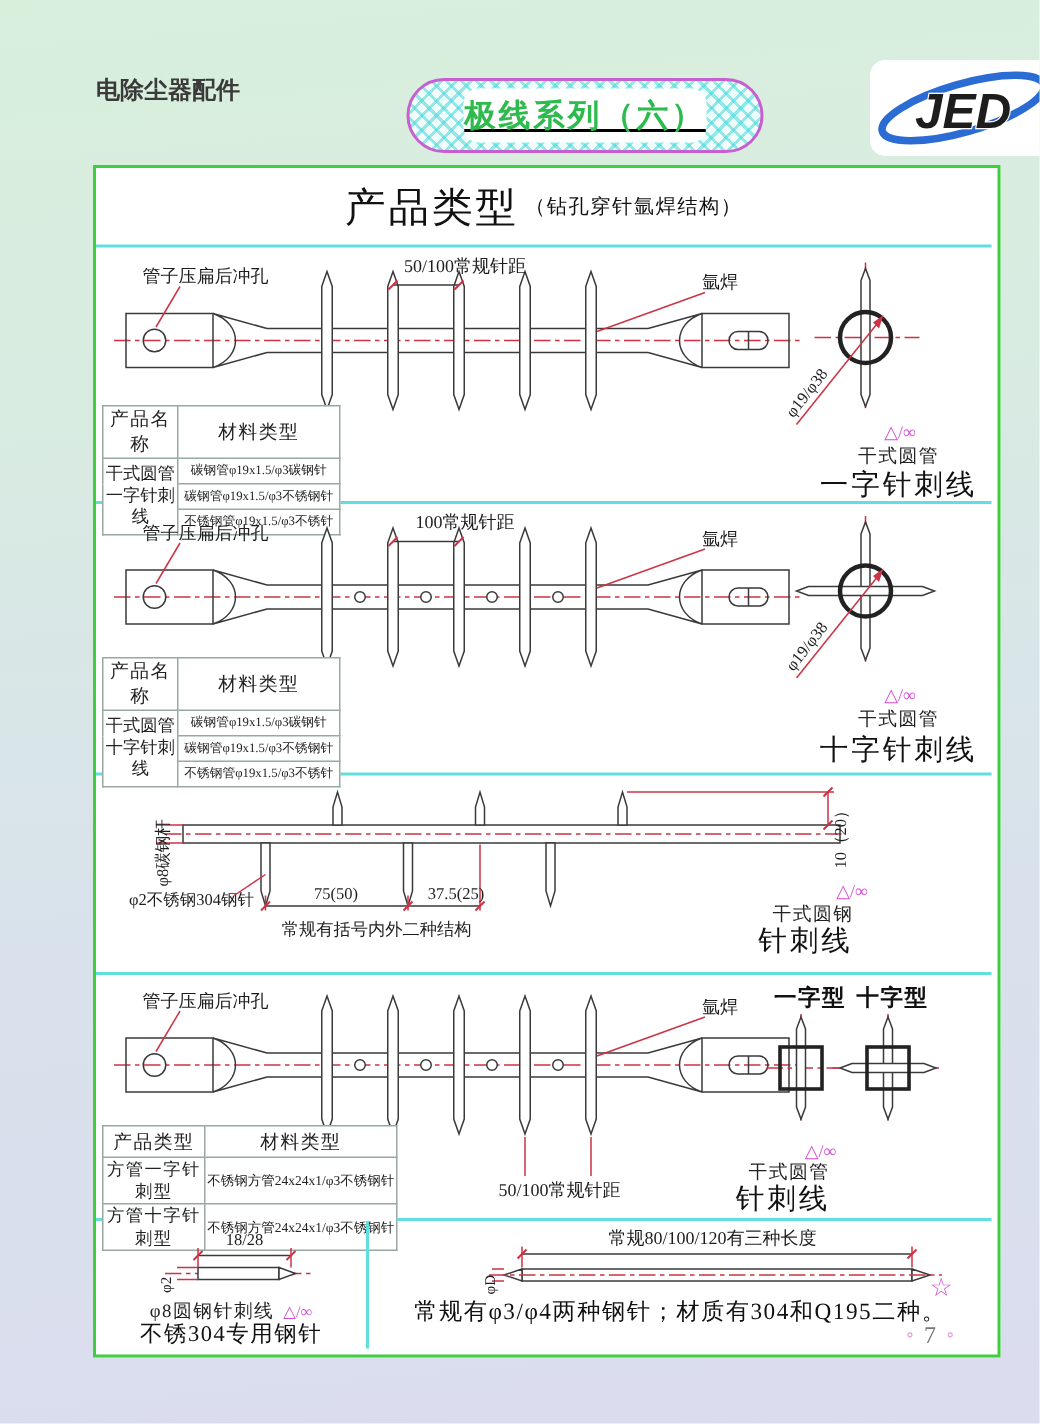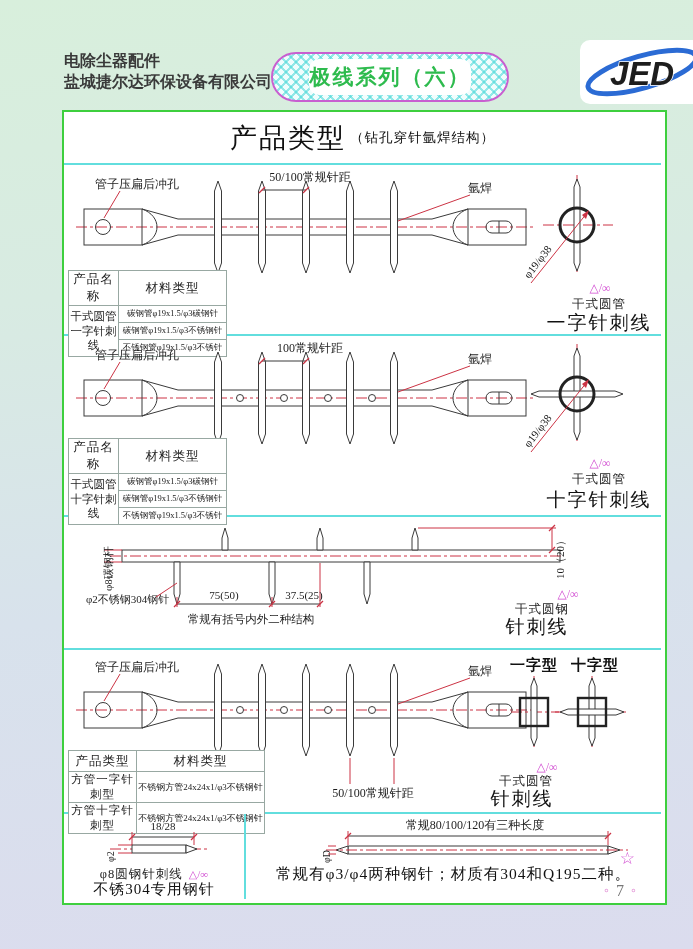--- a/index.html
+++ b/index.html
@@ -8,21 +8,21 @@
         background:linear-gradient(175deg,#d8efdc 0%,#d8ebe2 30%,#d8e2ec 62%,#dbdcee 100%);}
   .abs{position:absolute;}
   
   .company{left:64px;top:50px;font-family:"Liberation Sans",sans-serif;font-weight:bold;
            font-size:16px;line-height:21px;color:#3a3a3a;}
   .badge{left:271px;top:52px;width:238px;height:50px;box-sizing:border-box;
          border:2px solid #c85fd0;border-radius:26px;
          background:repeating-linear-gradient(45deg,rgba(70,215,215,.55) 0 2px,transparent 2px 7px),
                     repeating-linear-gradient(-45deg,rgba(70,215,215,.55) 0 2px,transparent 2px 7px),#f0fdfd;}
   .badge-inner{position:absolute;left:36px;right:36px;top:5px;bottom:5px;background:#fff;
-         border-radius:10px;display:flex;align-items:center;justify-content:center;}
+         border-radius:10px;display:flex;align-items:center;justify-content:center;text-decoration:underline;}
   .badge-text{color:#2ebb4e;font-size:21px;font-weight:bold;letter-spacing:2px;
          font-family:"Liberation Sans",sans-serif;}
   .logo-wrap{left:536px;top:40px;width:125px;height:64px;background:#fff;border-radius:10px;margin-left:44px;}
   
   .main-box{left:62px;top:110px;width:601px;height:791px;background:#fff;
             border:2px solid #3ecf3e;box-sizing:content-box;}
   .inner{position:absolute;left:0;top:0;right:0;bottom:0;}
   .sect{position:absolute;left:0;width:597px;}
   .cy-b{border-bottom:2px solid #62dede;}
   .title-row{top:0;height:51px;display:flex;align-items:center;justify-content:center;}
@@ -66,21 +66,20 @@
   .pagenum .num{color:#777;font-size:16px;padding:0 6px;}
   .pagenum .dot{color:#e394d6;font-size:11px;vertical-align:2px;}
 </style>
 </head>
 <body>
 
 <div class="page">
 
   <div class="abs company">
     <div>电除尘器配件</div>
-    <div>盐城捷尔达环保设备有限公司</div>
   </div>
 
   <div class="abs badge">
     <div class="badge-inner">
       <span class="badge-text">极线系列（六）</span>
     </div>
   </div>
 
   <div class="abs logo-wrap">
     <svg viewBox="0 0 125 64" style="left:0;top:0;" width="125" height="64">
@@ -284,21 +283,21 @@
           <circle class="kf" cx="258" cy="58" r="3.5"></circle>
           <circle class="kf" cx="302" cy="58" r="3.5"></circle>
           <text class="t12" x="25" y="19">管子压扁后冲孔</text>
           <line class="r" x1="50" y1="22" x2="34" y2="49"></line>
           <text class="t12" x="398" y="23">氩焊</text>
           <line class="r" x1="400" y1="26" x2="328" y2="52"></line>
           <path class="r" d="M280,106 V132 M324,106 V132"></path>
           <text class="t12 mid" x="303" y="145">50/100常规针距</text>
         </svg>
 
-        <div class="abs type-lbl" style="left:440px;top:6px;width:60px;">一字型</div>
+        <div class="abs type-lbl" style="left:440px;top:6px;width:60px;text-align:right;">一字型</div>
         <div class="abs type-lbl" style="left:499px;top:6px;width:64px;">十字型</div>
 
         <svg viewBox="0 0 160 90" width="160" height="90" style="left:435px;top:22px;">
           <line class="r cl" x1="35" y1="4" x2="35" y2="78"></line>
           <line class="r cl" x1="12" y1="40" x2="60" y2="40"></line>
           <line class="r cl" x1="93" y1="4" x2="93" y2="78"></line>
           <line class="r cl" x1="56" y1="40" x2="130" y2="40"></line>
           <polygon class="kf" points="32,14 35,6 38,14 38,66 35,74 32,66"></polygon>
           <rect class="k2" x="21" y="26" width="28" height="28"></rect>
           <polygon class="kf" points="90,14 93,6 96,14 96,66 93,74 90,66"></polygon>

